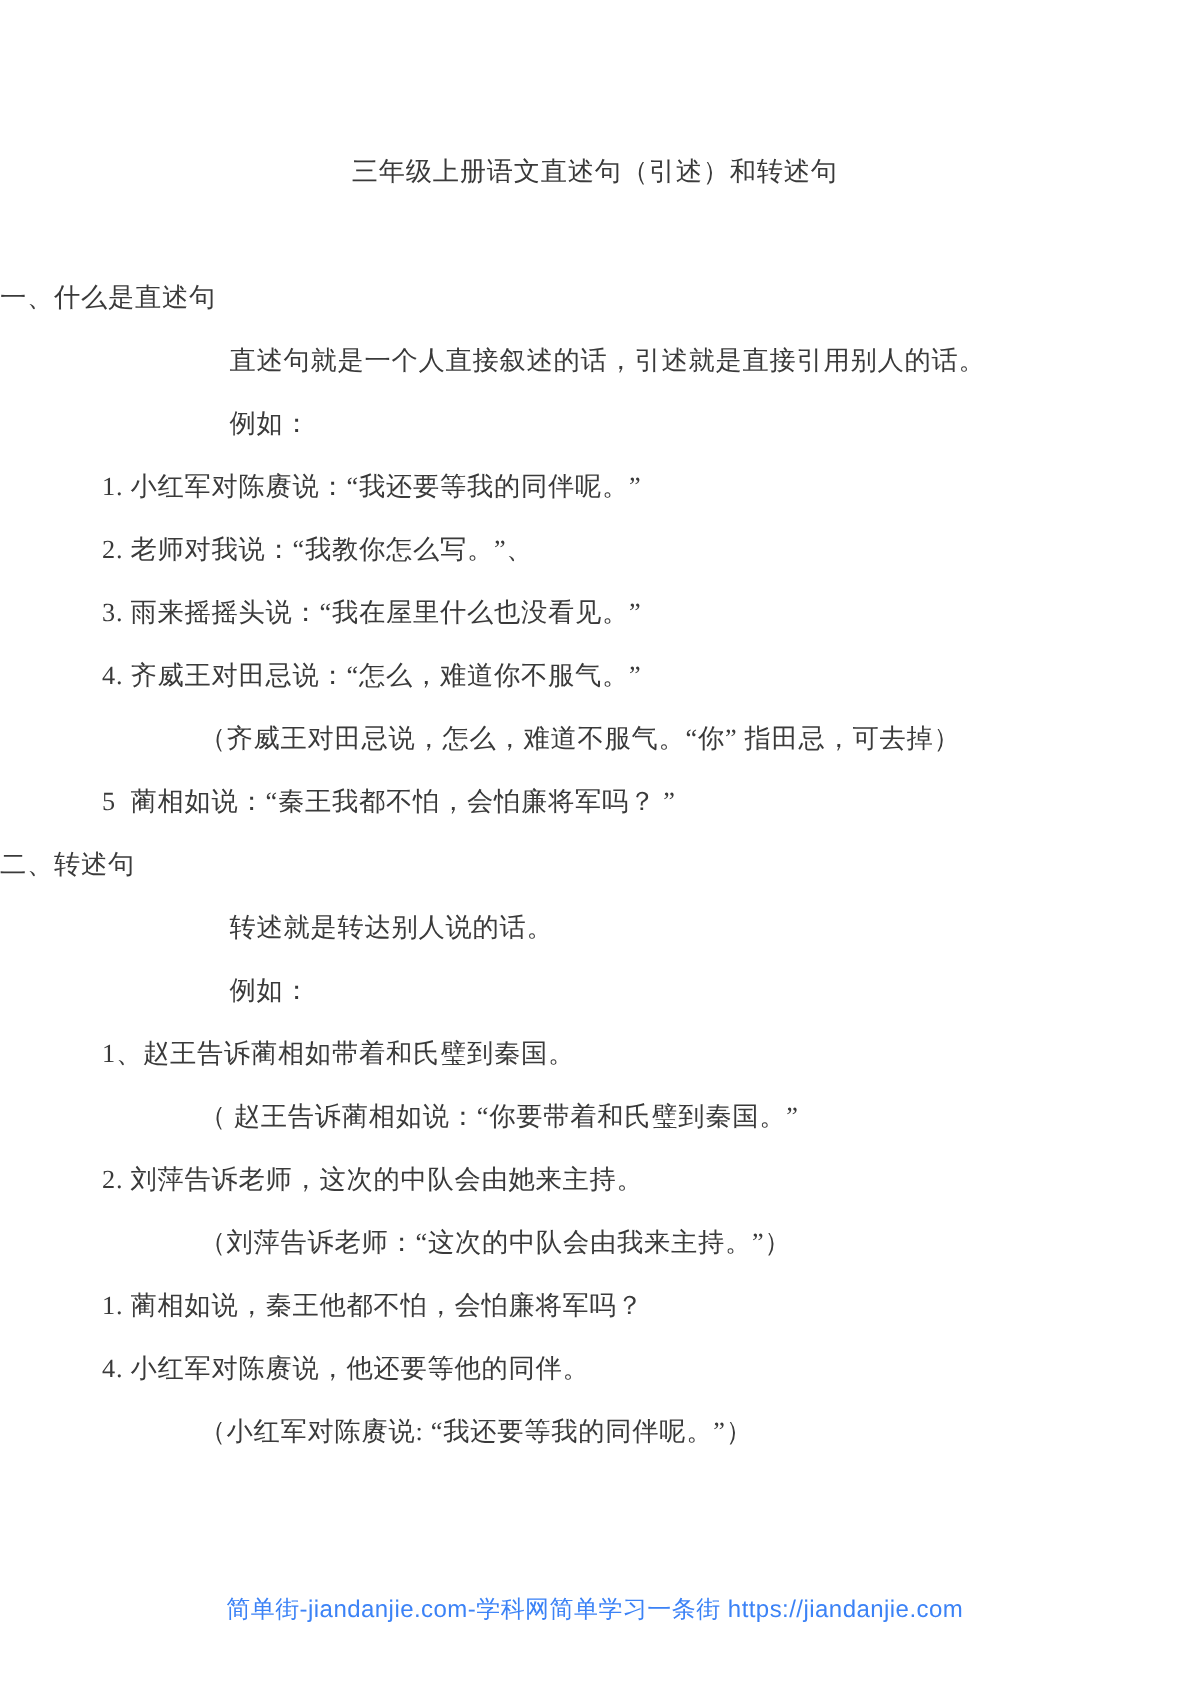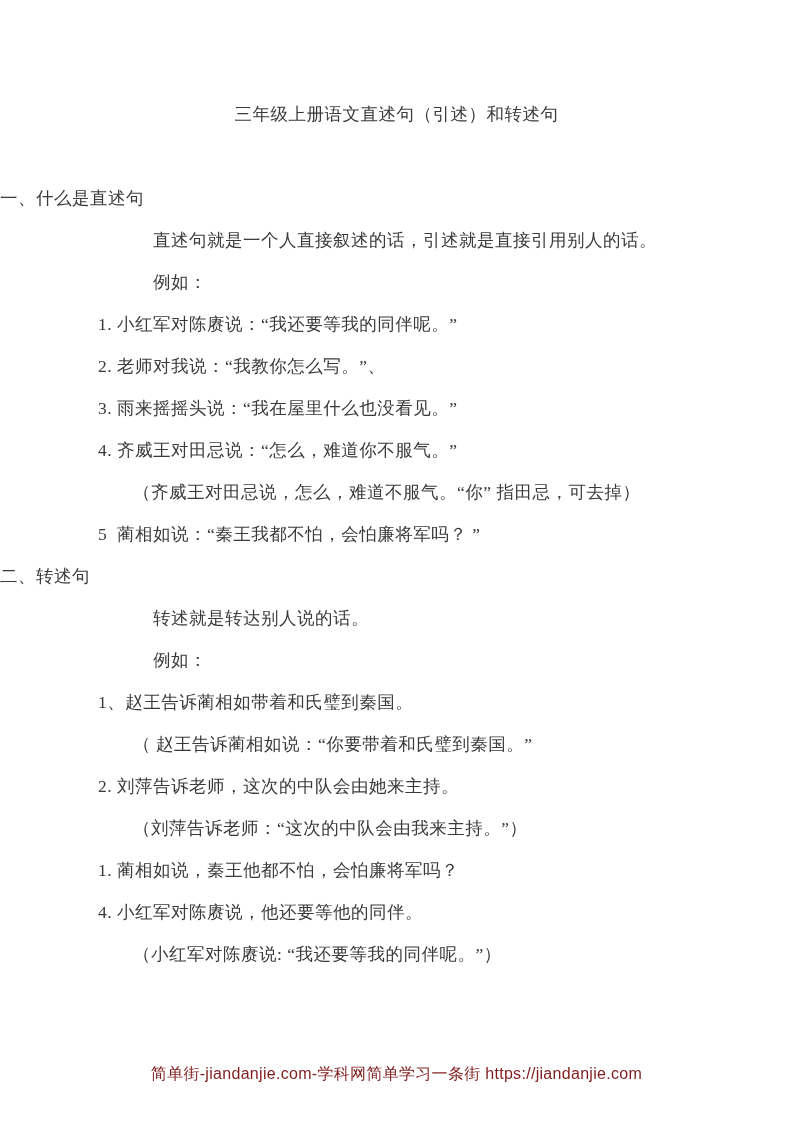--- a/index.html
+++ b/index.html
@@ -26,32 +26,32 @@
   .line {
     margin: 0;
     font-size: 17.5px;
     line-height: 42px;
     height: 42px;
     white-space: pre-wrap;
     letter-spacing: 0.5px;
   }
   .line.heading { }
   .line[data-kind="body"] { padding-left: 153px; }
-  .line[data-kind="item"] { padding-left: 98px; }
+  .line[data-kind="item"] { padding-left: 68px; }
   .line[data-kind="note"] { padding-left: 133px; }
   .footer {
     position: absolute;
     left: 0;
     right: 0;
     top: 1062px;
     text-align: center;
     font-family: "Liberation Sans", "DejaVu Sans", sans-serif;
     font-size: 16px;
     line-height: 24px;
-    color: #7f1d1d;
+    color: #3b82f6;
     letter-spacing: 0.3px;
   }
 </style>
 </head>
 <body>
 
 <div class="page">
   <div class="content">
 
     <h1 class="title">三年级上册语文直述句（引述）和转述句</h1>

